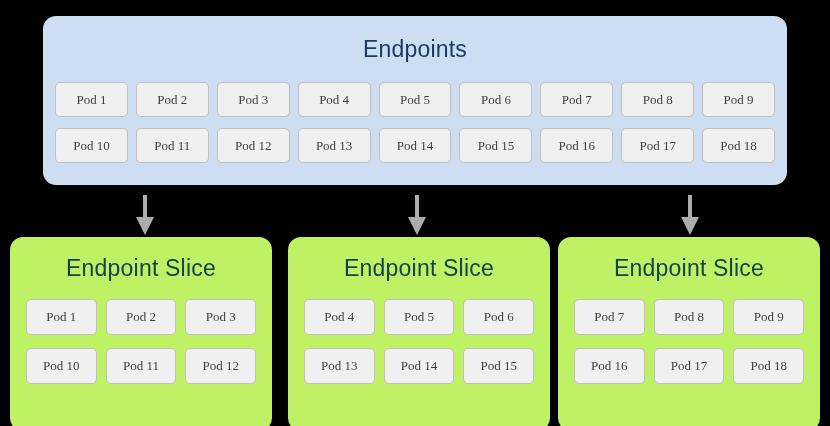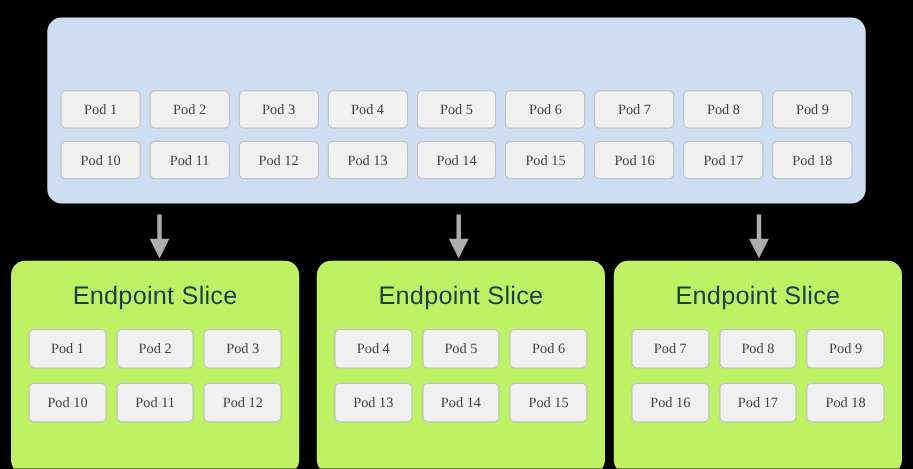--- a/index.html
+++ b/index.html
@@ -139,20 +139,21 @@
   }
   .slice-row .pod {
     width: 71px;
     height: 36px;
   }
 </style>
 </head>
 <body>
 
 <div class="endpoints-box">
+  <div class="endpoints-title">Endpoints</div>
   <div class="endpoints-grid">
 
     <div class="endpoints-row">
       <div class="pod">Pod 1</div>
       <div class="pod">Pod 2</div>
       <div class="pod">Pod 3</div>
       <div class="pod">Pod 4</div>
       <div class="pod">Pod 5</div>
       <div class="pod">Pod 6</div>
       <div class="pod">Pod 7</div>

